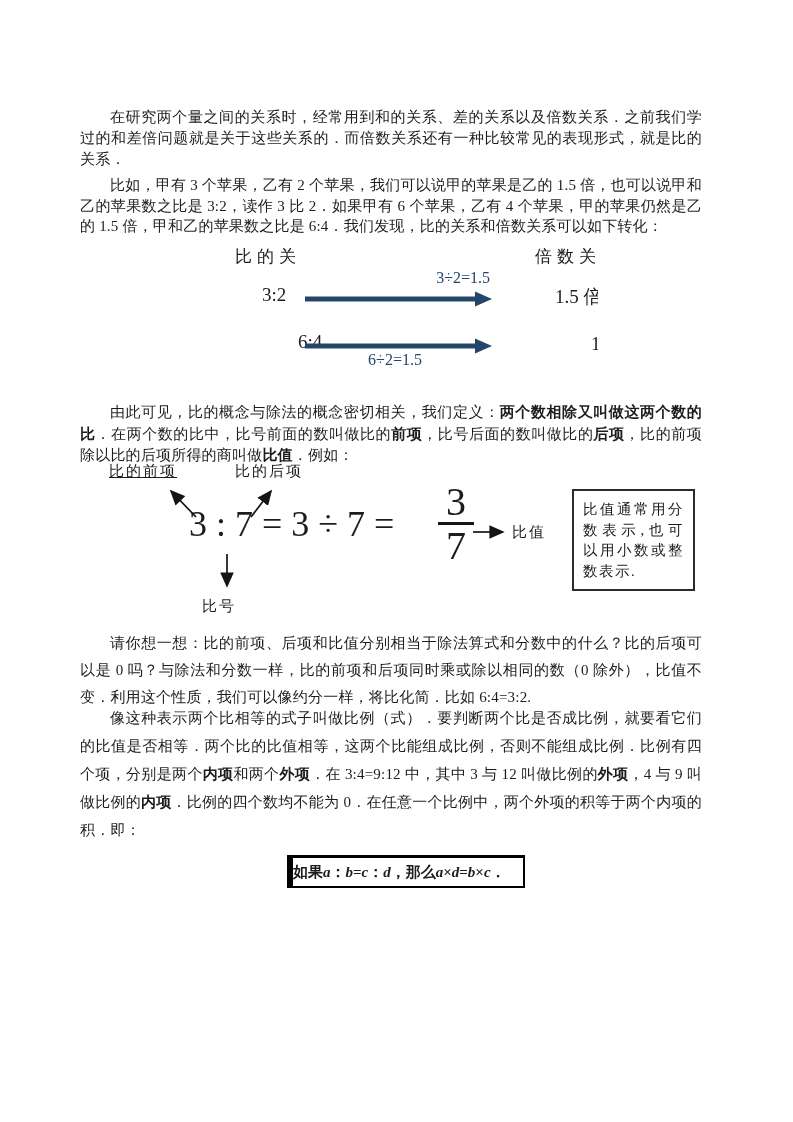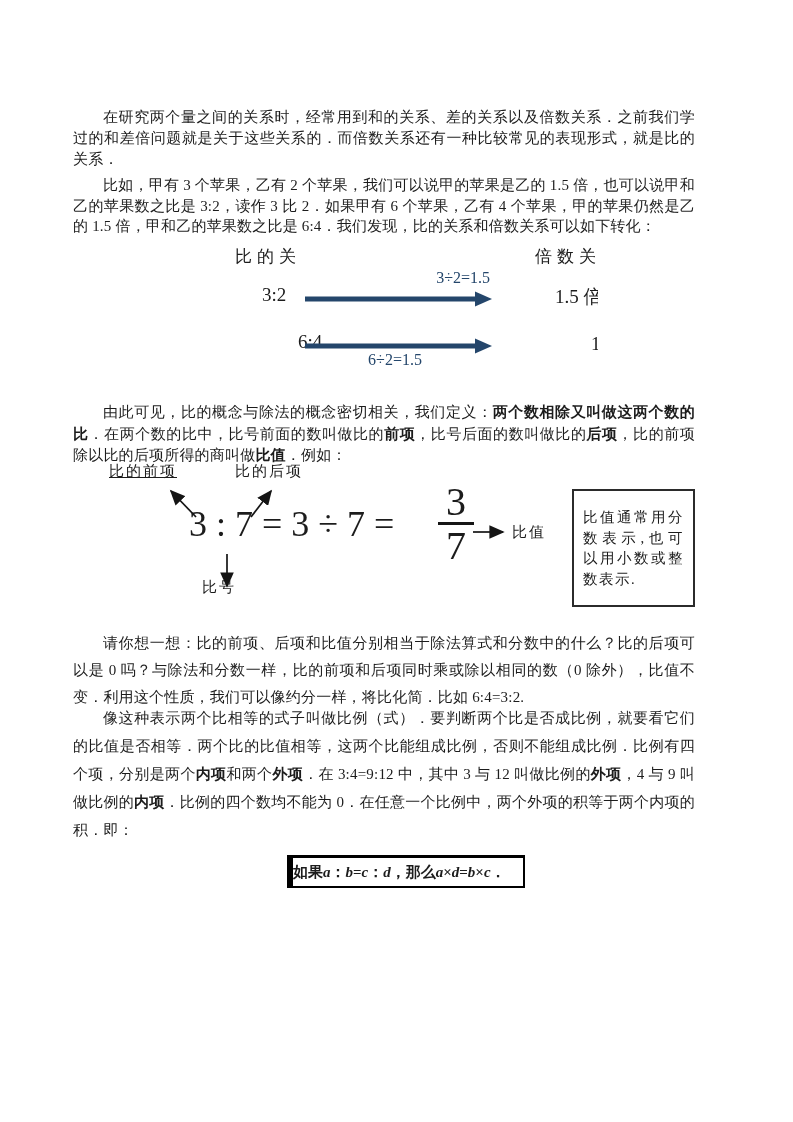--- a/index.html
+++ b/index.html
@@ -3,21 +3,21 @@
 <meta charset="utf-8">
 <style>
   html,body { margin:0; padding:0; background:#ffffff; }
   .page {
     position:relative; width:793px; height:1122px; margin:0 auto;
     background:var(--page_bg,#fff); overflow:hidden;
     font-family:"Liberation Serif","DejaVu Serif",serif;
     color:var(--ink,#1c1c1c);
   }
   .para {
-    position:absolute; left:73px; width:622px;
+    position:absolute; left:80px; width:622px;
     text-align:justify; text-indent:2em; letter-spacing:0.2px;
   }
   #p1 { top:92px;  font-size:15px; line-height:21px;   }
   #p2 { top:160px; font-size:15px; line-height:20.5px; }
   #p3 { top:387px; font-size:15px; line-height:21.5px; }
   #p4 { top:615px; font-size:15px; line-height:27px;   }
   #p5 { top:689px; font-size:15px; line-height:28px;   }
   .bd { font-weight:bold; }
   .it { font-style:italic; }
 
@@ -40,32 +40,32 @@
   #d1-eq-1 { top:26px;text-align:right; }
   #d1-eq-2 { top:108px; }
   .d1-svg { position:absolute; left:0; top:0; color:var(--navy,#24466b); }
 
   
   .term-diagram { position:absolute; left:85px; top:458px; width:623px; height:158px; }
   .td-label { position:absolute; font-size:15px; letter-spacing:2px; white-space:nowrap; }
   #lbl-front { left:24px;  top:4px;text-decoration:underline; }
   #lbl-back  { left:150px; top:4px; }
   #lbl-value { left:427px; top:65px; }
-  #lbl-colon { left:117px; top:120px;text-align:center; }
+  #lbl-colon { left:117px; top:139px;text-align:center; }
   .td-expr {
     position:absolute; left:104px; top:40px;
     font-size:36px; line-height:52px; white-space:nowrap;
   }
   .td-frac { position:absolute; left:351px; top:26px; width:40px; text-align:center; font-size:40px; }
   .td-frac .num, .td-frac .den { line-height:35px; }
   .td-frac .bar { border-top:3px solid #151515; margin:3px 2px; }
   .td-svg { position:absolute; left:0; top:0; color:#151515; }
   .note-box {
     position:absolute; left:487px; top:31px; width:101px;
-    border:2px solid #2b2b2b; padding:16px 9px;
+    border:2px solid #2b2b2b; padding:8px 9px;
     font-size:14.5px; line-height:20.5px; letter-spacing:1.5px; text-align:justify;
   }
 
   
   .conclusion-box {
     position:absolute; left:287px; top:855px; width:230px; height:28px;
     border:2px solid #000; border-left-width:6px; border-top-width:3px;
     display:flex; align-items:center; justify-content:flex-start;
     font-size:15px; white-space:nowrap;
   }

